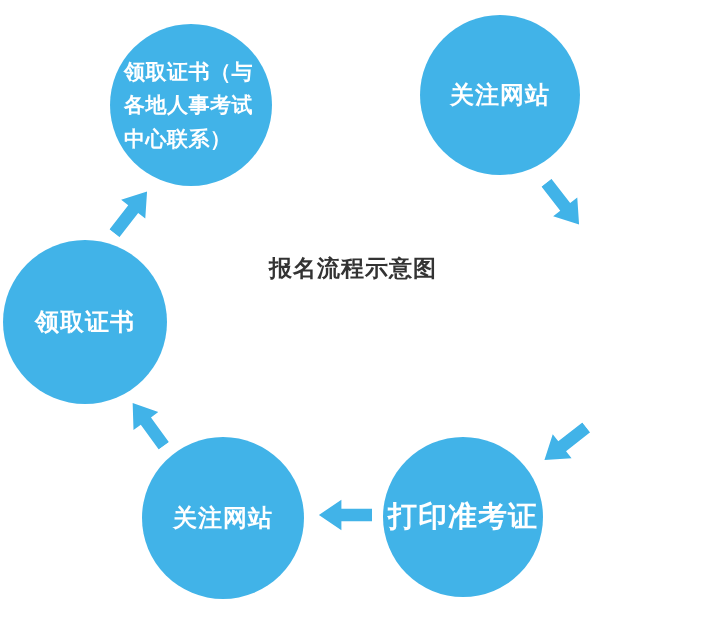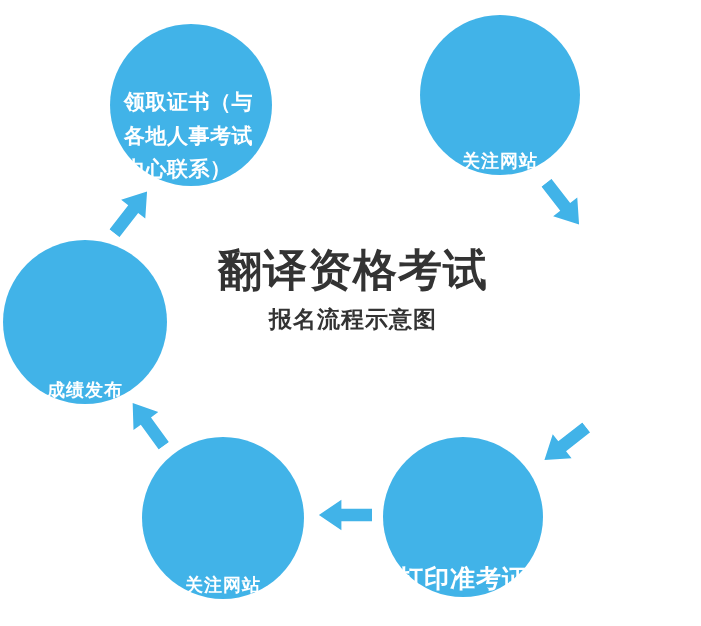--- a/index.html
+++ b/index.html
@@ -16,39 +16,39 @@
     height: 626px;
     background: #ffffff;
     overflow: hidden;
   }
 
   .circle {
     position: absolute;
     border-radius: 50%;
     background: var(--accent);
     display: flex;
-    align-items: flex-end;
+    align-items: center;
     justify-content: center;
   }
   .circle .label {
     color: #ffffff;
     font-weight: bold;
-    font-size: 18px;
+    font-size: 24px;
     text-align: center;
     letter-spacing: 1px;
     line-height: 1.5;
   }
 
   
   .c-certificate { left: 110px; top: 24px;  width: 162px; height: 162px; }
   .c-certificate .label { font-size: 21px; width: 134px; text-align: left; line-height: 1.6; letter-spacing: 0.5px; }
   .c-follow      { left: 420px; top: 15px;  width: 160px; height: 160px; }
   .c-register    { left: 521px; top: 244px; width: 152px; height: 152px; }
   .c-print       { left: 383px; top: 437px; width: 160px; height: 160px; }
-  .c-print .label { font-size: 25px; letter-spacing: 1px; }
+  .c-print .label { font-size: 29px; letter-spacing: 1px; }
   .c-attend      { left: 142px; top: 437px; width: 162px; height: 162px; }
   .c-results     { left: 3px;   top: 240px; width: 164px; height: 164px; }
 
   
   .arrow {
     position: absolute;
     width: 54px;
     height: 34px;
   }
   .arrow svg { display: block; width: 100%; height: 100%; }
@@ -101,21 +101,21 @@
 
   <div class="circle c-print">
     <span class="label">打印准考证</span>
   </div>
 
   <div class="circle c-attend">
     <span class="label">关注网站</span>
   </div>
 
   <div class="circle c-results">
-    <span class="label">成绩发布</span>
+    <span class="label">领取证书</span>
   </div>
 
   <div class="arrow a-follow-register">
     <svg viewBox="0 0 60 36" aria-hidden="true">
         <polygon points="0,11 34,11 34,1 59,18 34,35 34,25 0,25"></polygon>
       </svg>
   </div>
   <div class="arrow a-register-print">
     <svg viewBox="0 0 60 36" aria-hidden="true">
         <polygon points="0,11 34,11 34,1 59,18 34,35 34,25 0,25"></polygon>
@@ -131,17 +131,16 @@
         <polygon points="0,11 34,11 34,1 59,18 34,35 34,25 0,25"></polygon>
       </svg>
   </div>
   <div class="arrow a-results-certificate">
     <svg viewBox="0 0 60 36" aria-hidden="true">
         <polygon points="0,11 34,11 34,1 59,18 34,35 34,25 0,25"></polygon>
       </svg>
   </div>
 
   <div class="title-block">
-    <div class="main-title">翻译资格考试</div>
     <div class="sub-title">报名流程示意图</div>
   </div>
 
 </div>
 
 </body></html>

